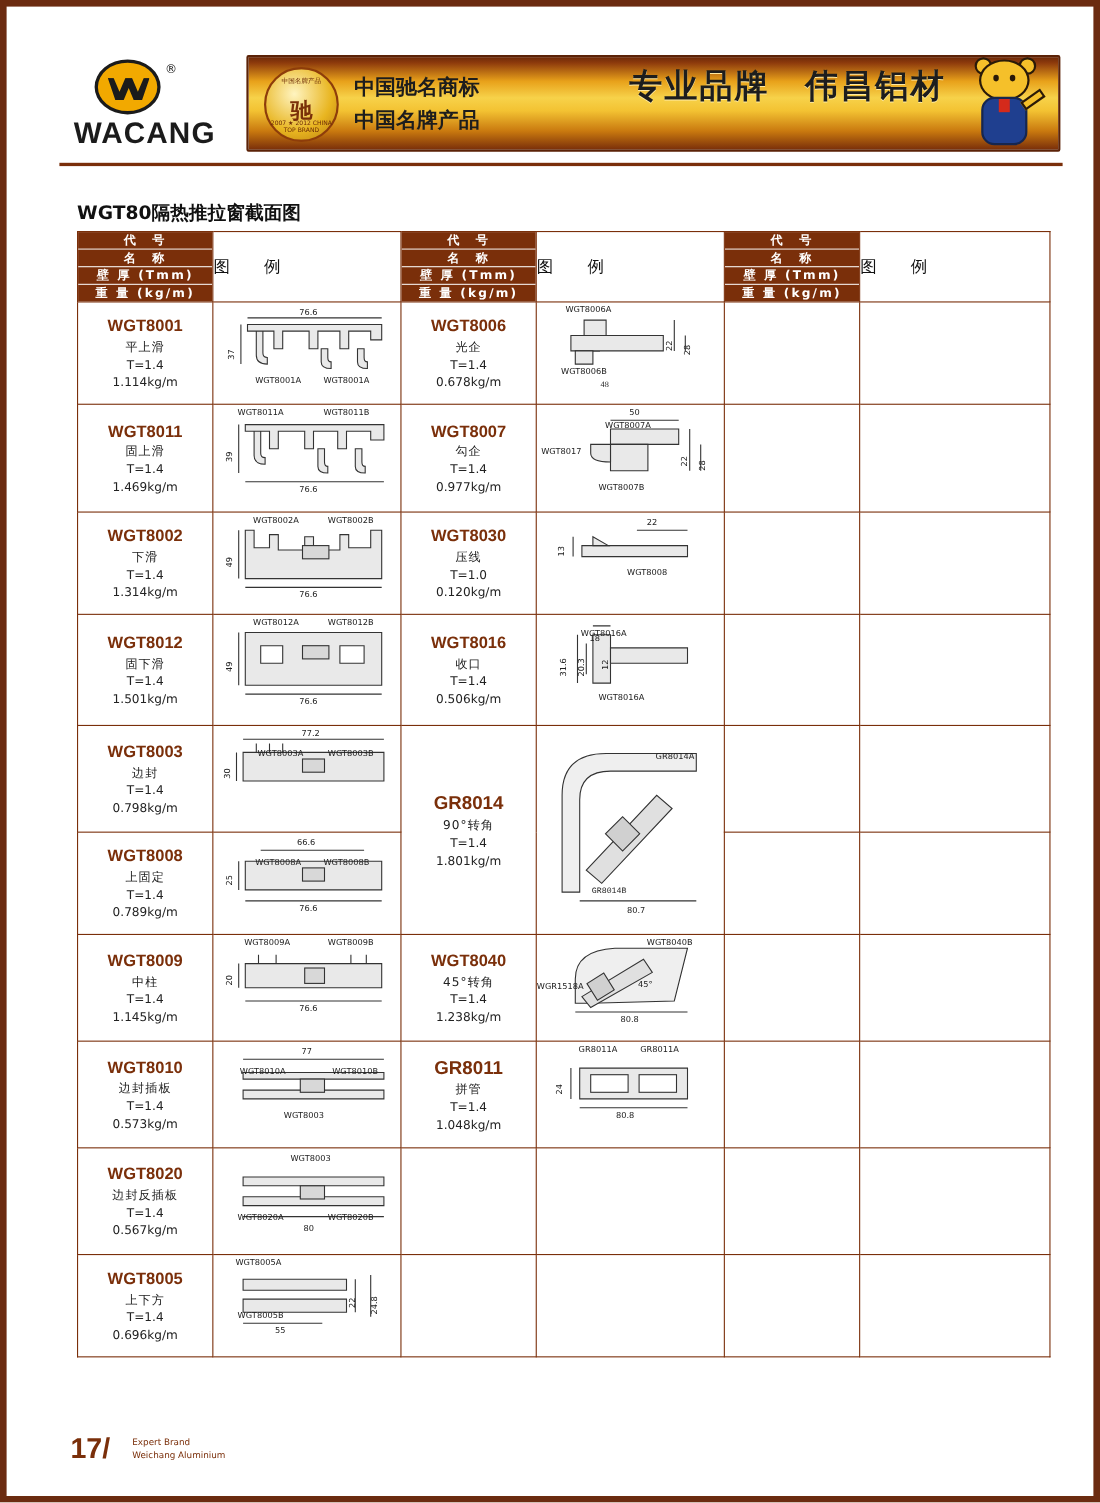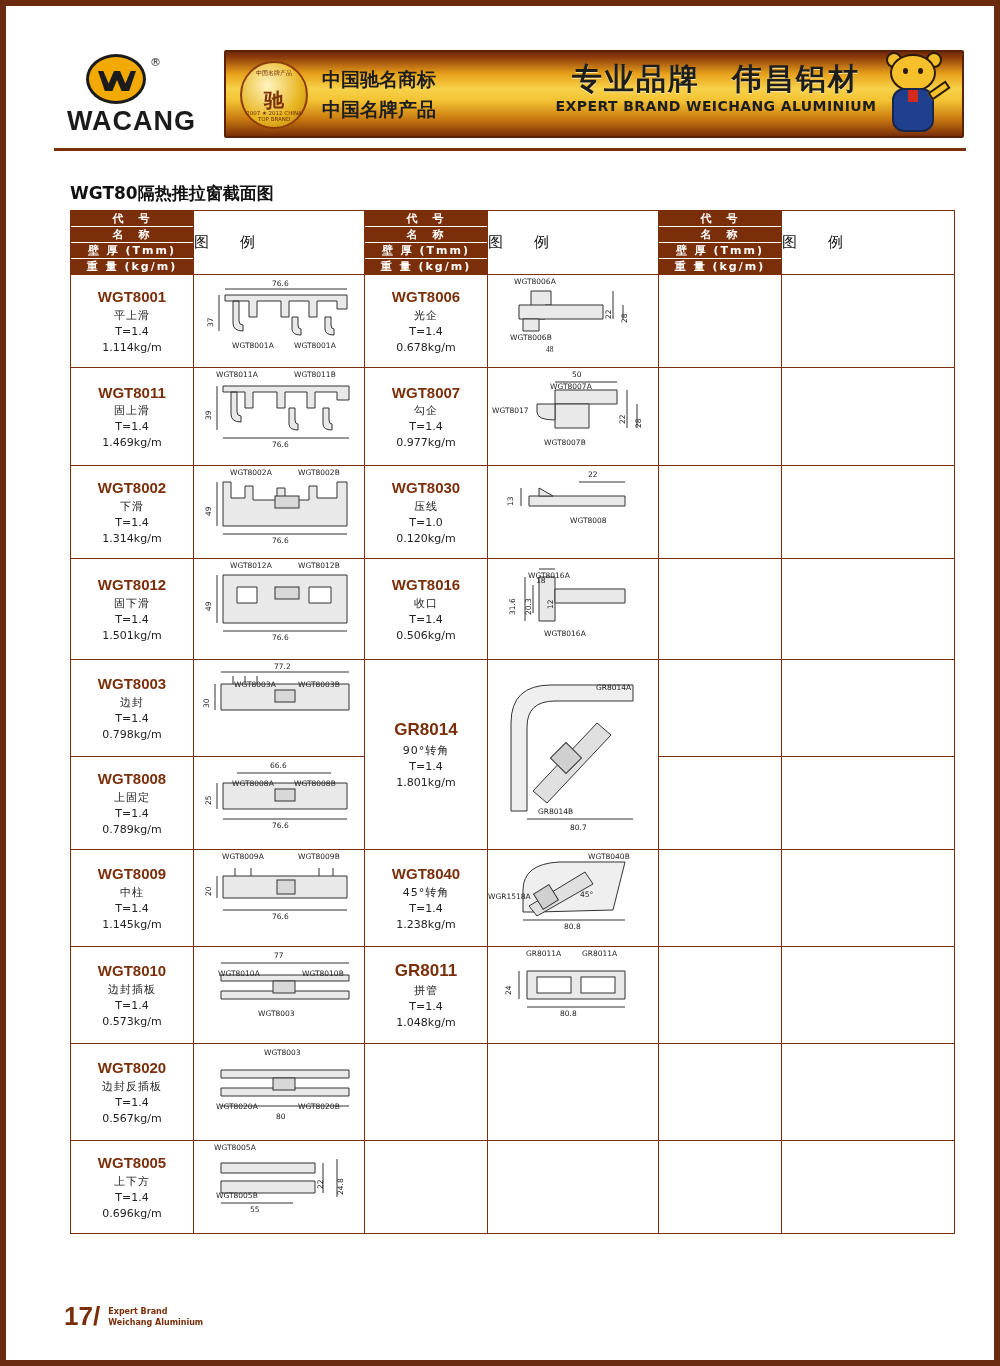--- a/index.html
+++ b/index.html
@@ -177,22 +177,22 @@
   }
   .pager{
     position:absolute;left:52px;bottom:22px;
   }
   .pager .num{
     font-size:26px;font-weight:bold;color:#7a2f0a;
     font-family:"Liberation Sans",sans-serif;
     display:inline-block;vertical-align:middle;
   }
   .pager .txt{
-    display:inline-block;vertical-align:middle;margin-left:3px;
-    font-size:8px;color:#7a2f0a;line-height:11px;font-weight:bold;
+    display:inline-block;vertical-align:middle;margin-left:15px;
+    font-size:8px;color:#7a2f0a;line-height:11px;font-weight:normal;
   }
 </style>
 </head>
 <body>
 
 <div class="page">
  <div class="inner">
 
   <div class="header">
 
@@ -207,21 +207,20 @@
         <div class="s1">中国名牌产品</div>
         <div class="s2">驰</div>
         <div class="s3">2007 ★ 2012  CHINA TOP BRAND</div>
       </div>
       <div class="banner-cn">
         <div>中国驰名商标</div>
         <div>中国名牌产品</div>
       </div>
       <div class="banner-main">
         <div class="b1">专业品牌　伟昌铝材</div>
-        <div class="b2">EXPERT BRAND WEICHANG ALUMINIUM</div>
       </div>
       <div class="mascot">
         <div class="ear l"></div>
             <div class="ear r"></div>
         <div class="head"></div>
         <div class="eye l"></div>
             <div class="eye r"></div>
         <div class="body"></div>
         <div class="tie"></div>
         <div class="arm"></div>
@@ -520,21 +519,21 @@
         <div class="fig" style="height:188px">
           <svg width="160" height="170" viewBox="0 0 160 170">
             <g stroke="#333" fill="none" stroke-width="1">
               <path d="M18 150 L18 62 Q18 24 58 24 H140 V40 H62 Q34 40 34 66 V150 Z" fill="#efefef"></path>
               <path d="M40 130 L104 62 L118 74 L54 142 Z" fill="#e0e0e0"></path>
               <rect x="62" y="86" width="22" height="22" transform="rotate(-45 73 97)" fill="#d0d0d0"></rect>
               <line x1="34" y1="158" x2="140" y2="158"></line>
             </g>
           </svg>
           <div class="lbl" style="left:108px;top:22px;">GR8014A</div>
-          <div class="lbl" style="left:50px;top:146px;">GR8014B</div>
+          <div class="lbl" style="left:50px;top:146px;font-family:Liberation Mono, monospace;">GR8014B</div>
           <div class="lbl" style="left:82px;top:162px;">80.7</div>
         </div>
       </td>
 
       <td class="empty-col"></td>
       <td class="empty-col"></td>
     </tr>
 
     <tr style="height:92px">
       <td class="cell-code">

